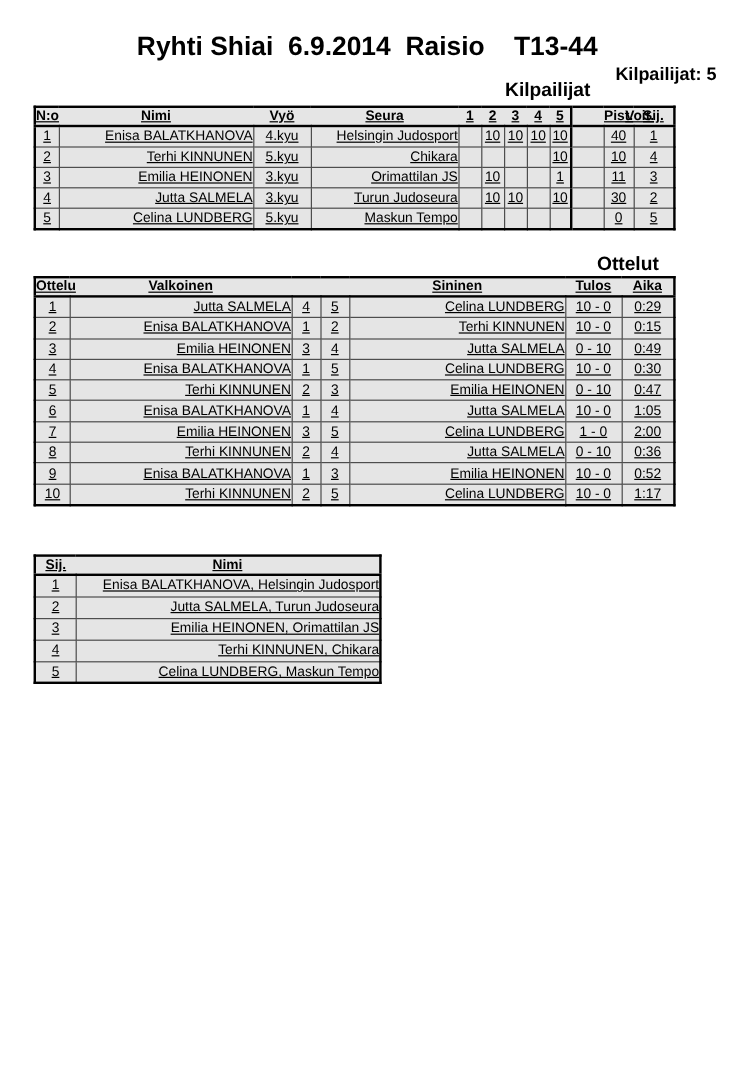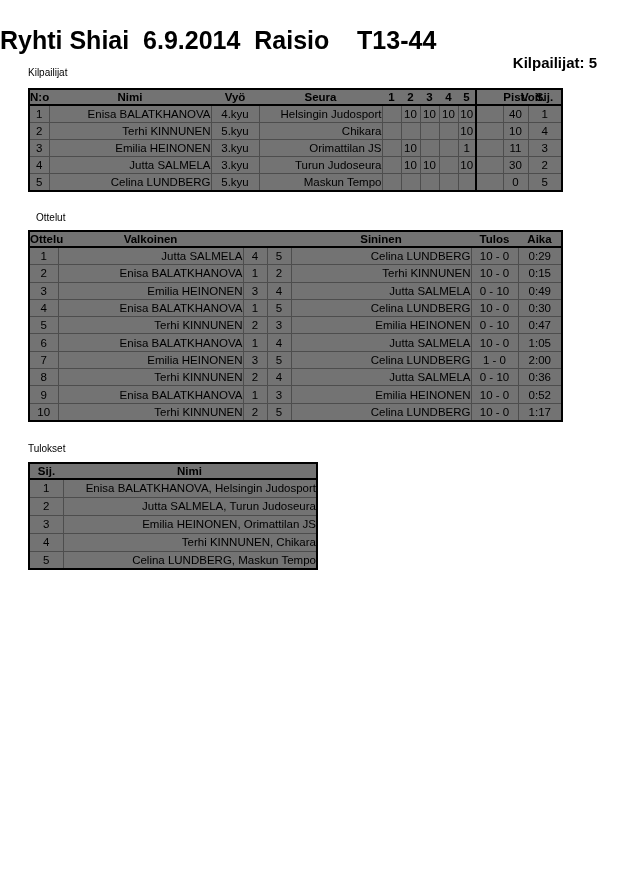--- a/index.html
+++ b/index.html
@@ -4,38 +4,38 @@
 <style>
   html,body { margin:0; padding:0; }
   body {
     width:630px; height:891px; background:#ffffff; position:relative;
     font-family:"Liberation Sans", sans-serif; color:#000;
     -webkit-font-smoothing:antialiased;
   }
   .page { position:absolute; inset:0; overflow:hidden; }
 
   .doc-title {
-    position:absolute; top:26px; left:0; width:498px; text-align:left;
-    font-size:25px; font-weight:bold; white-space:pre; letter-spacing:0;
+    position:absolute; top:26px; left:0; width:498px; text-align:right;
+    font-size:22px; font-weight:bold; white-space:pre; letter-spacing:0;
   }
   .count-label {
     position:absolute; top:54px; right:33px;
     font-size:15px; font-weight:bold;
   }
   .sec-title {
-    position:absolute; font-size:10px; font-weight:normal; text-align:left;
+    position:absolute; font-size:16px; font-weight:bold; text-align:right;
     white-space:nowrap;
   }
   #sec-k { top:67px;  left:28px; width:464px; }
-  #sec-o { top:212px; left:36px; width:533px; }
+  #sec-o { top:212px; left:16px; width:533px; }
   #sec-t { top:443px; left:28px; width:288px; }
 
   table {
     position:absolute; border-collapse:collapse; table-layout:fixed;
-    border:2px solid #000; background:#737373;
+    border:2px solid #000; background:#e5e5e5;text-decoration:underline;
   }
   #tbl-k { left:28px; top:88px;  width:533px; }
   #tbl-o { left:28px; top:230px; width:533px;padding-left:16px; }
   #tbl-t { left:28px; top:462px; width:288px; }
 
   th {
     border:none; font-size:11.5px; font-weight:bold; padding:0;
     height:14px; white-space:nowrap; overflow:visible; text-align:center;
     vertical-align:middle;
   }
@@ -293,21 +293,20 @@
           <td class="l pl10">Terhi KINNUNEN</td>
           <td>2</td>
           <td>5</td>
           <td class="l pl7">Celina LUNDBERG</td>
           <td>10 - 0</td>
           <td>1:17</td>
         </tr>
       </tbody>
   </table>
 
-  <div class="sec-title" id="sec-t">Tulokset</div>
   <table id="tbl-t">
     <colgroup>
       <col style="width:34px">
         <col style="width:254px">
     </colgroup>
     <thead>
       <tr>
         <th>Sij.</th>
         <th>Nimi</th>
       </tr>

